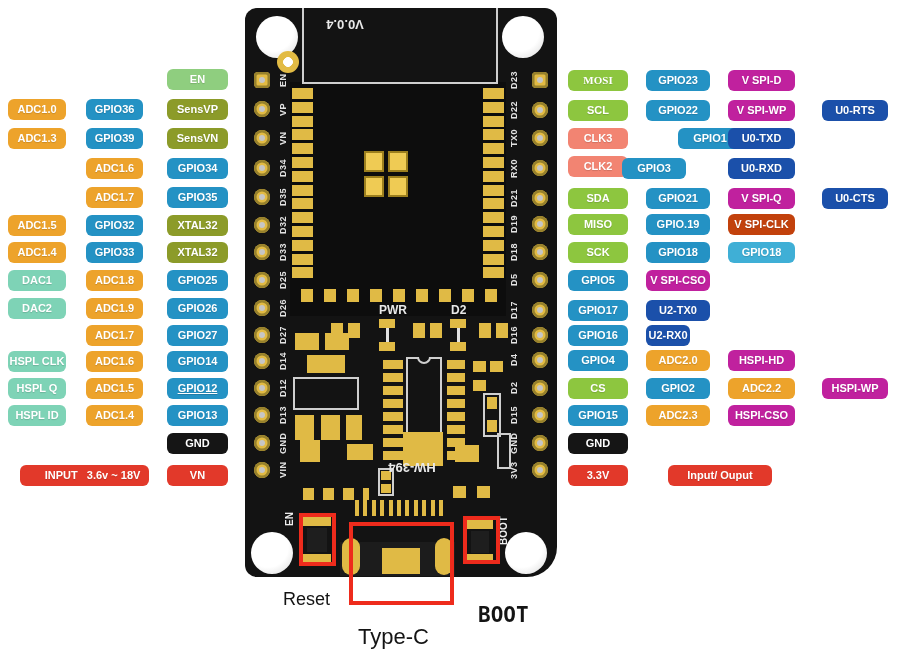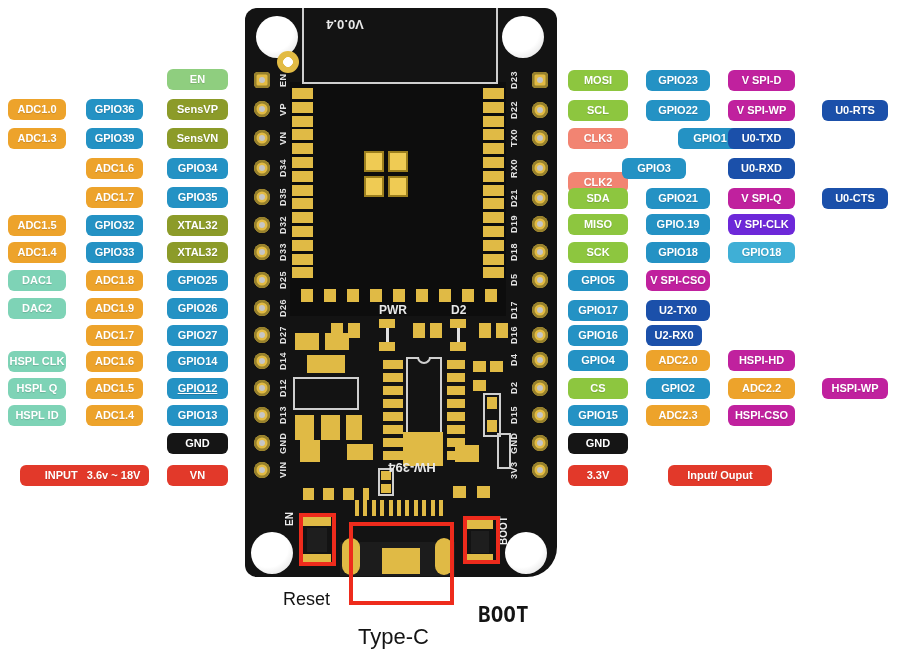--- a/index.html
+++ b/index.html
@@ -296,49 +296,49 @@
     <div class="badge" style="left: 167px; top: 351px; width: 61px; background: rgb(36, 146, 196);">GPIO14</div>
     <div class="badge" style="left: 8px; top: 378px; width: 58px; background: rgb(126, 211, 182);">HSPL Q</div>
     <div class="badge" style="left: 86px; top: 378px; width: 57px; background: rgb(237, 163, 43);">ADC1.5</div>
     <div class="badge" style="left: 167px; top: 378px; width: 61px; background: rgb(36, 146, 196); text-decoration: underline;">GPIO12</div>
     <div class="badge" style="left: 8px; top: 405px; width: 58px; background: rgb(126, 211, 182);">HSPL ID</div>
     <div class="badge" style="left: 86px; top: 405px; width: 57px; background: rgb(237, 163, 43);">ADC1.4</div>
     <div class="badge" style="left: 167px; top: 405px; width: 61px; background: rgb(36, 146, 196);">GPIO13</div>
     <div class="badge" style="left: 167px; top: 433px; width: 61px; background: rgb(21, 21, 21);">GND</div>
     <div class="badge" style="left: 20px; top: 465px; width: 129px; background: rgb(226, 57, 42); padding-left: 16px;">INPUT   3.6v ~ 18V</div>
     <div class="badge" style="left: 167px; top: 465px; width: 61px; background: rgb(226, 57, 42);">VN</div>
-    <div class="badge" style="left: 568px; top: 70px; width: 60px; background: rgb(141, 198, 63);">MOSI</div>
+    <div class="badge" style="left: 568px; top: 70px; width: 60px; background: rgb(141, 198, 63); font-family: Liberation Serif, serif;">MOSI</div>
     <div class="badge" style="left: 646px; top: 70px; width: 64px; background: rgb(36, 146, 196);">GPIO23</div>
     <div class="badge" style="left: 728px; top: 70px; width: 67px; background: rgb(192, 33, 158);">V SPI-D</div>
     <div class="badge" style="left: 568px; top: 100px; width: 60px; background: rgb(141, 198, 63);">SCL</div>
     <div class="badge" style="left: 646px; top: 100px; width: 64px; background: rgb(36, 146, 196);">GPIO22</div>
     <div class="badge" style="left: 728px; top: 100px; width: 67px; background: rgb(192, 33, 158);">V SPI-WP</div>
     <div class="badge" style="left: 822px; top: 100px; width: 66px; background: rgb(27, 80, 170);">U0-RTS</div>
     <div class="badge" style="left: 568px; top: 128px; width: 60px; background: rgb(242, 132, 114);">CLK3</div>
     <div class="badge" style="left: 646px; top: 128px; width: 64px; background: rgb(36, 146, 196); margin-left: 32px;">GPIO1</div>
     <div class="badge" style="left: 728px; top: 128px; width: 67px; background: rgb(27, 80, 170);">U0-TXD</div>
-    <div class="badge" style="left: 568px; top: 172px; width: 60px; background: rgb(242, 132, 114);">CLK2</div>
+    <div class="badge" style="left: 568px; top: 156px; width: 60px; background: rgb(242, 132, 114);">CLK2</div>
     <div class="badge" style="left: 622px; top: 158px; width: 64px; background: rgb(36, 146, 196);">GPIO3</div>
     <div class="badge" style="left: 728px; top: 158px; width: 67px; background: rgb(27, 80, 170);">U0-RXD</div>
     <div class="badge" style="left: 568px; top: 188px; width: 60px; background: rgb(141, 198, 63);">SDA</div>
     <div class="badge" style="left: 646px; top: 188px; width: 64px; background: rgb(36, 146, 196);">GPIO21</div>
     <div class="badge" style="left: 728px; top: 188px; width: 67px; background: rgb(192, 33, 158);">V SPI-Q</div>
     <div class="badge" style="left: 822px; top: 188px; width: 66px; background: rgb(27, 80, 170);">U0-CTS</div>
     <div class="badge" style="left: 568px; top: 214px; width: 60px; background: rgb(141, 198, 63);">MISO</div>
     <div class="badge" style="left: 646px; top: 214px; width: 64px; background: rgb(36, 146, 196);">GPIO.19</div>
-    <div class="badge" style="left: 728px; top: 214px; width: 67px; background: #6d28d9;">V SPI-CLK</div>
+    <div class="badge" style="left: 728px; top: 214px; width: 67px; background: #c2410c;">V SPI-CLK</div>
     <div class="badge" style="left: 568px; top: 242px; width: 60px; background: rgb(141, 198, 63);">SCK</div>
     <div class="badge" style="left: 646px; top: 242px; width: 64px; background: rgb(36, 146, 196);">GPIO18</div>
     <div class="badge" style="left: 728px; top: 242px; width: 67px; background: rgb(63, 175, 214);">GPIO18</div>
     <div class="badge" style="left: 568px; top: 270px; width: 60px; background: rgb(36, 146, 196);">GPIO5</div>
     <div class="badge" style="left: 646px; top: 270px; width: 64px; background: rgb(192, 33, 158);">V SPI-CSO</div>
     <div class="badge" style="left: 568px; top: 300px; width: 60px; background: rgb(36, 146, 196);">GPIO17</div>
     <div class="badge" style="left: 646px; top: 300px; width: 64px; background: rgb(27, 80, 170);">U2-TX0</div>
     <div class="badge" style="left: 568px; top: 325px; width: 60px; background: rgb(36, 146, 196);">GPIO16</div>
-    <div class="badge" style="left: 646px; top: 325px; width: 56px; background: rgb(27, 80, 170);">U2-RX0</div>
+    <div class="badge" style="left: 646px; top: 325px; width: 44px; background: rgb(27, 80, 170);">U2-RX0</div>
     <div class="badge" style="left: 568px; top: 350px; width: 60px; background: rgb(36, 146, 196);">GPIO4</div>
     <div class="badge" style="left: 646px; top: 350px; width: 64px; background: rgb(237, 163, 43);">ADC2.0</div>
     <div class="badge" style="left: 728px; top: 350px; width: 67px; background: rgb(192, 33, 158);">HSPI-HD</div>
     <div class="badge" style="left: 568px; top: 378px; width: 60px; background: rgb(141, 198, 63);">CS</div>
     <div class="badge" style="left: 646px; top: 378px; width: 64px; background: rgb(36, 146, 196);">GPIO2</div>
     <div class="badge" style="left: 728px; top: 378px; width: 67px; background: rgb(237, 163, 43);">ADC2.2</div>
     <div class="badge" style="left: 822px; top: 378px; width: 66px; background: rgb(192, 33, 158);">HSPI-WP</div>
     <div class="badge" style="left: 568px; top: 405px; width: 60px; background: rgb(36, 146, 196);">GPIO15</div>
     <div class="badge" style="left: 646px; top: 405px; width: 64px; background: rgb(237, 163, 43);">ADC2.3</div>
     <div class="badge" style="left: 728px; top: 405px; width: 67px; background: rgb(192, 33, 158);">HSPI-CSO</div>

